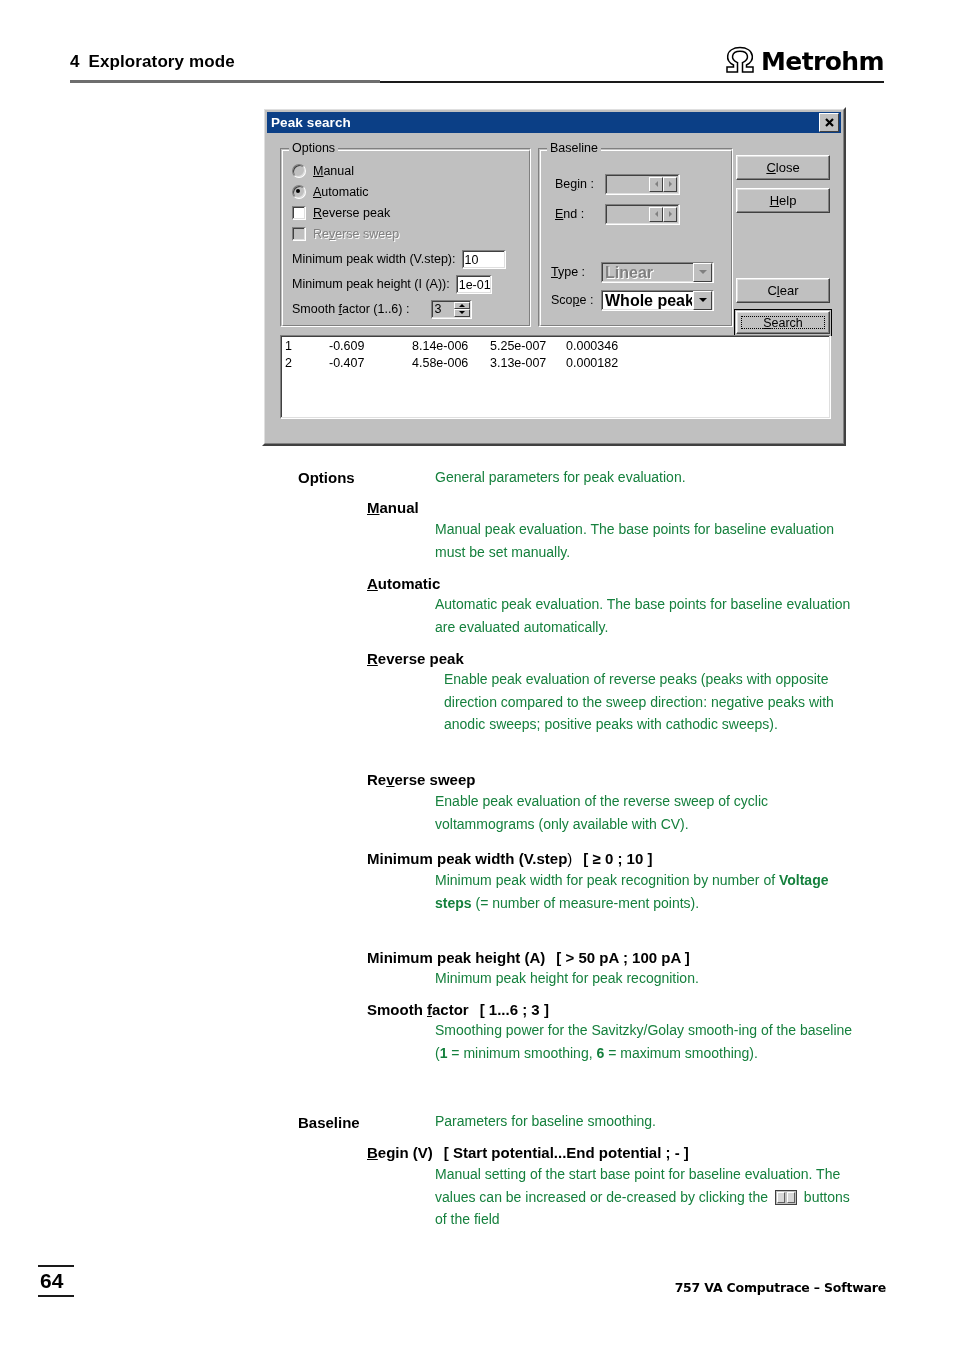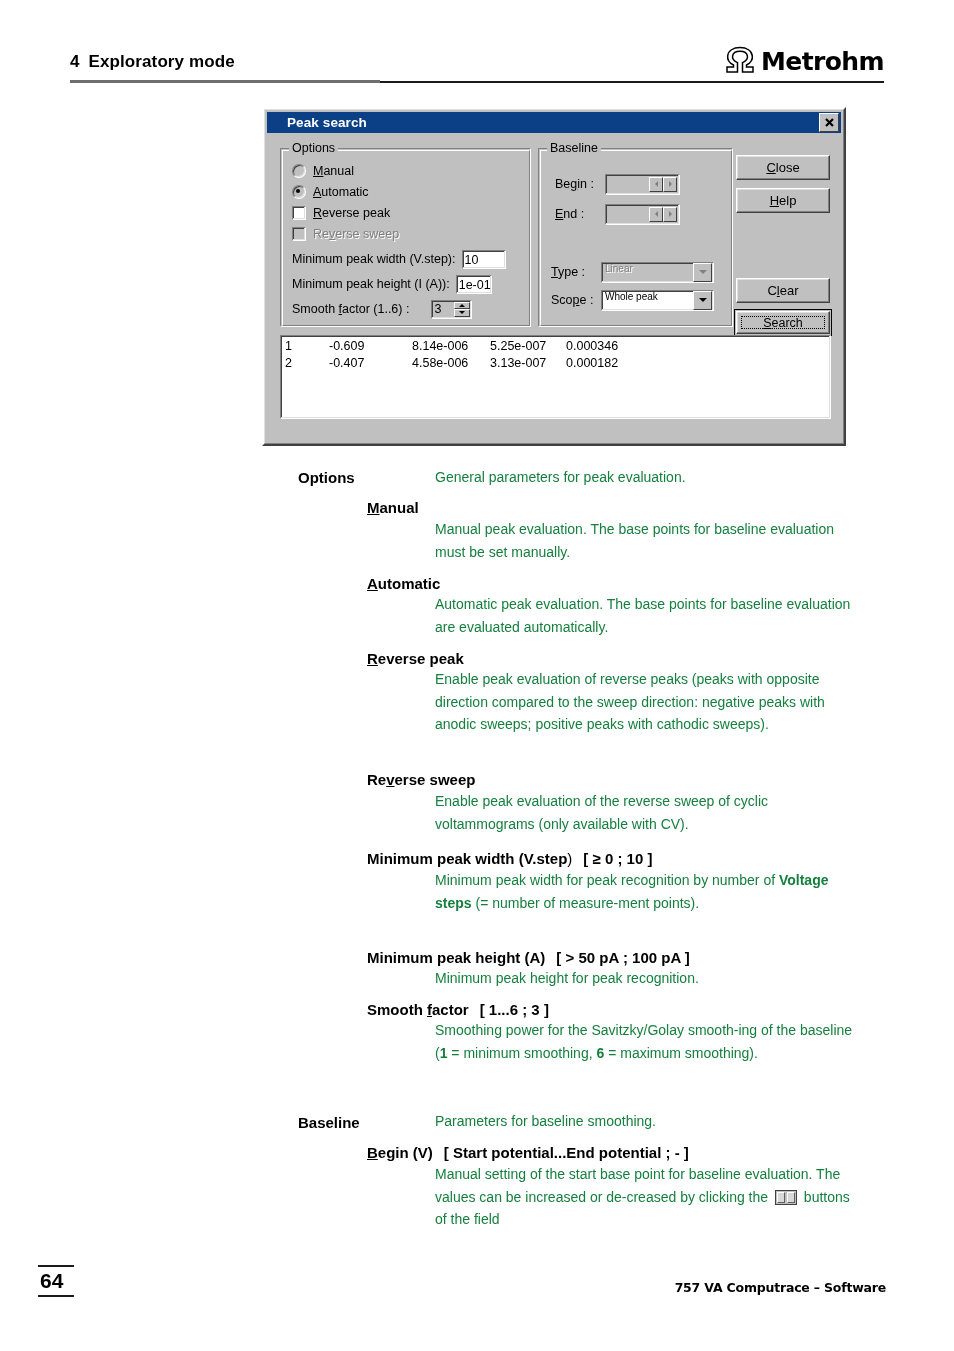--- a/index.html
+++ b/index.html
@@ -90,21 +90,21 @@
     border-right: 1px solid #808080;
     border-bottom: 1px solid #808080;
   }
   .titlebar {
     position: absolute;
     left: 3px; top: 3px; right: 3px;
     height: 21px;
     background: #0b3f86;
     display: flex;
     align-items: center;
-    padding: 0 2px 0 20px;
+    padding: 0 2px 0 4px;
   }
   .title-text {
     color: #ffffff;
     font-size: 13.5px;
     font-weight: bold;
     flex: 1;
     letter-spacing: 0.1px;
   }
   .title-close {
     width: 18px; height: 17px;
@@ -294,24 +294,25 @@
   }
   .combo-label { width: 50px; font-size: 12.5px; }
   .combo {
     width: 113px; height: 21px;
     border: 1px solid #808080;
     border-right-color: #ffffff;
     border-bottom-color: #ffffff;
     box-shadow: inset -1px -1px 0 #dfdfdf, inset 1px 1px 0 #404040;
     box-sizing: border-box;
     display: flex;
-    align-items: flex-start;
+    align-items: flex-end;
     background: #ffffff;
     padding-left: 3px;
-    font-size: 10px;
+    font-size: 16px;
+    font-weight: bold;
   }
   .combo.dis { background: #c0c0c0; color: #808080; text-shadow: 1px 1px 0 #ffffff; }
   .combo-text { flex: 1; white-space: nowrap; overflow: hidden; }
   .combo-arrow {
     width: 17px; height: 17px;
     margin: 0 1px;
     background: #c0c0c0;
     border-top: 1px solid #ffffff;
     border-left: 1px solid #ffffff;
     border-right: 1px solid #404040;
@@ -633,21 +634,21 @@
   <div class="lead-term" style="left:298px;top:469px">Options</div>
   <div class="desc" style="left:435px;top:466px;width:420px">General parameters for peak evaluation.</div>
 
   <div class="sub-term" style="left:367px;top:499px"><u class="acc">M</u><span>anual</span></div>
   <div class="desc" style="left:435px;top:518px;width:420px">Manual peak evaluation. The base points for baseline evaluation must be set manually.</div>
 
   <div class="sub-term" style="left:367px;top:575px"><u class="acc">A</u><span>utomatic</span></div>
   <div class="desc" style="left:435px;top:593px;width:425px">Automatic peak evaluation. The base points for baseline evaluation are evaluated automatically.</div>
 
   <div class="sub-term" style="left:367px;top:650px"><u class="acc">R</u><span>everse peak</span></div>
-  <div class="desc" style="left:435px;top:668px;width:420px">Enable peak evaluation of reverse peaks (peaks with opposite direction compared to the sweep direction: negative peaks with anodic sweeps; positive peaks with cathodic sweeps).</div>
+  <div class="desc" style="left:444px;top:668px;width:420px">Enable peak evaluation of reverse peaks (peaks with opposite direction compared to the sweep direction: negative peaks with anodic sweeps; positive peaks with cathodic sweeps).</div>
 
   <div class="sub-term" style="left:367px;top:771px"><span>Re</span><u class="acc">v</u><span>erse sweep</span></div>
   <div class="desc" style="left:435px;top:790px;width:415px">Enable peak evaluation of the reverse sweep of cyclic voltammograms (only available with CV).</div>
 
   <div class="sub-term" style="left:367px;top:850px"><span>Minimum peak width (V.step</span><span class="nb">)</span><span class="rng" style="margin-left:11px">[ ≥ 0 ; 10 ]</span></div>
   <div class="desc" style="left:435px;top:869px;width:415px"><span>Minimum peak width for peak recognition by number of </span><b>Voltage steps</b><span> (= number of measure-ment points).</span></div>
 
   <div class="sub-term" style="left:367px;top:949px"><span>Minimum peak height (A)</span><span class="rng" style="margin-left:11px">[ &gt; 50 pA ; 100 pA ]</span></div>
   <div class="desc" style="left:435px;top:967px;width:415px">Minimum peak height for peak recognition.</div>
 

